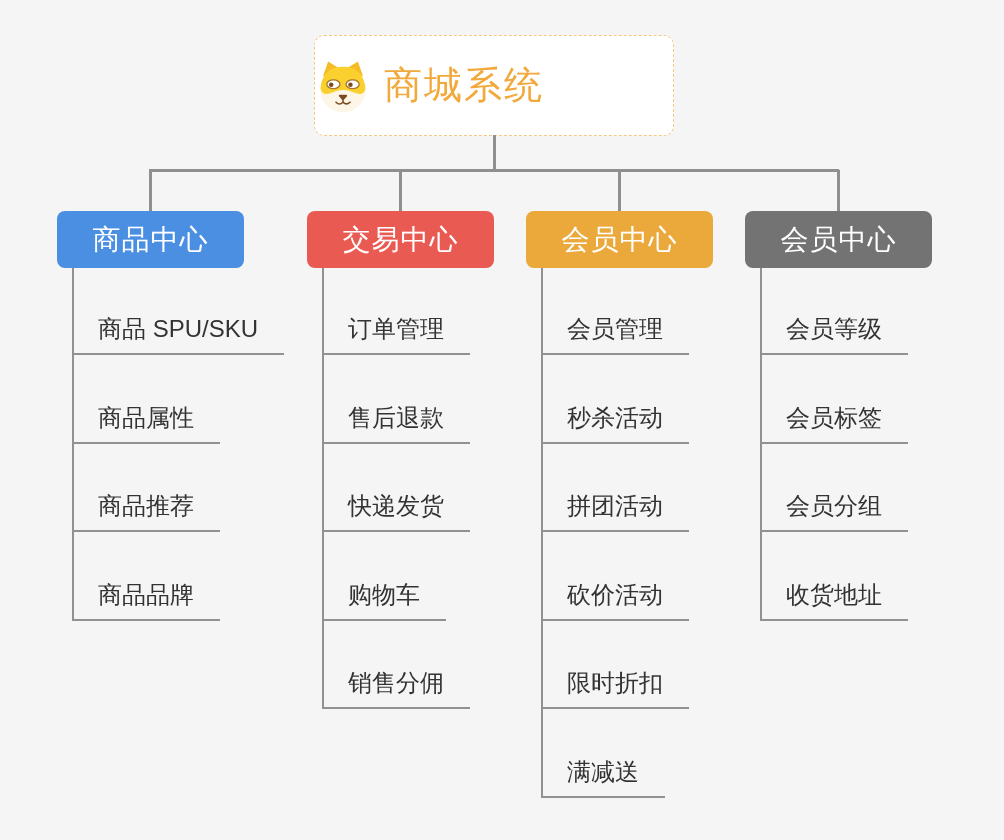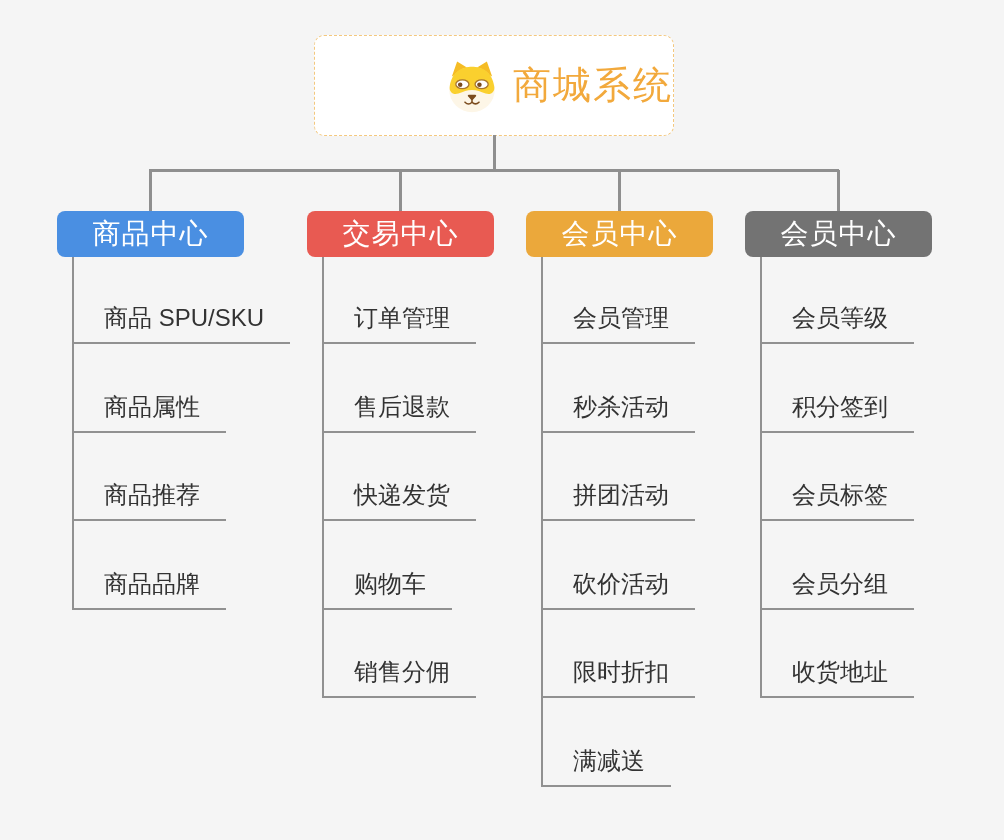--- a/index.html
+++ b/index.html
@@ -16,21 +16,21 @@
   .root-node {
     position: absolute;
     left: 314px; top: 35px;
     width: 360px; height: 101px;
     background: #ffffff;
     border: 1px dashed #f4c87e;
     border-radius: 10px;
     box-sizing: border-box;
     display: flex;
     align-items: center;
-    justify-content: flex-end;
+    justify-content: flex-start;
     gap: 13px;
   }
   .root-title {
     font-size: 38px;
     letter-spacing: 2px;
     color: #f2a93c;
     white-space: nowrap;
   }
   .root-icon { width: 56px; height: 56px; flex: 0 0 auto; }
 
@@ -45,21 +45,21 @@
   .drop-4 { left: 837px; }
 
   
   .branch { position: absolute; top: 211px; }
   .branch-1 { left: 57px; }
   .branch-2 { left: 307px; }
   .branch-3 { left: 526px; }
   .branch-4 { left: 745px; }
 
   .branch-header {
-    width: 187px; height: 46px;
+    width: 187px; height: 57px;
     border-radius: 8px;
     color: #ffffff;
     font-size: 28px;
     letter-spacing: 1px;
     display: flex;
     align-items: center;
     justify-content: center;
     box-sizing: border-box;
     white-space: nowrap;
   }
@@ -67,21 +67,21 @@
     margin-left: 15px;
     border-left: 2px solid #919191;
     display: flex;
     flex-direction: column;
     align-items: flex-start;
   }
   .branch-item {
     font-size: 24px;
     line-height: 32px;
     color: #333333;
-    padding: 0 26px 8px 30px;
+    padding: 0 26px 8px 24px;
     border-bottom: 2px solid #919191;
     margin-top: 46.5px;
     white-space: nowrap;
   }
   .branch-item:first-child { margin-top: 45px; }
 </style>
 </head>
 <body>
 
 <div class="stage">
@@ -140,20 +140,19 @@
       <div class="branch-item">砍价活动</div>
       <div class="branch-item">限时折扣</div>
       <div class="branch-item">满减送</div>
     </div>
   </div>
 
   <div class="branch branch-4">
     <div class="branch-header" style="background-color: #737373;">会员中心</div>
     <div class="branch-items">
       <div class="branch-item">会员等级</div>
-      <div class="branch-item">积分签到</div>
       <div class="branch-item">会员标签</div>
       <div class="branch-item">会员分组</div>
       <div class="branch-item">收货地址</div>
     </div>
   </div>
 
 </div>
 
 </body></html>

